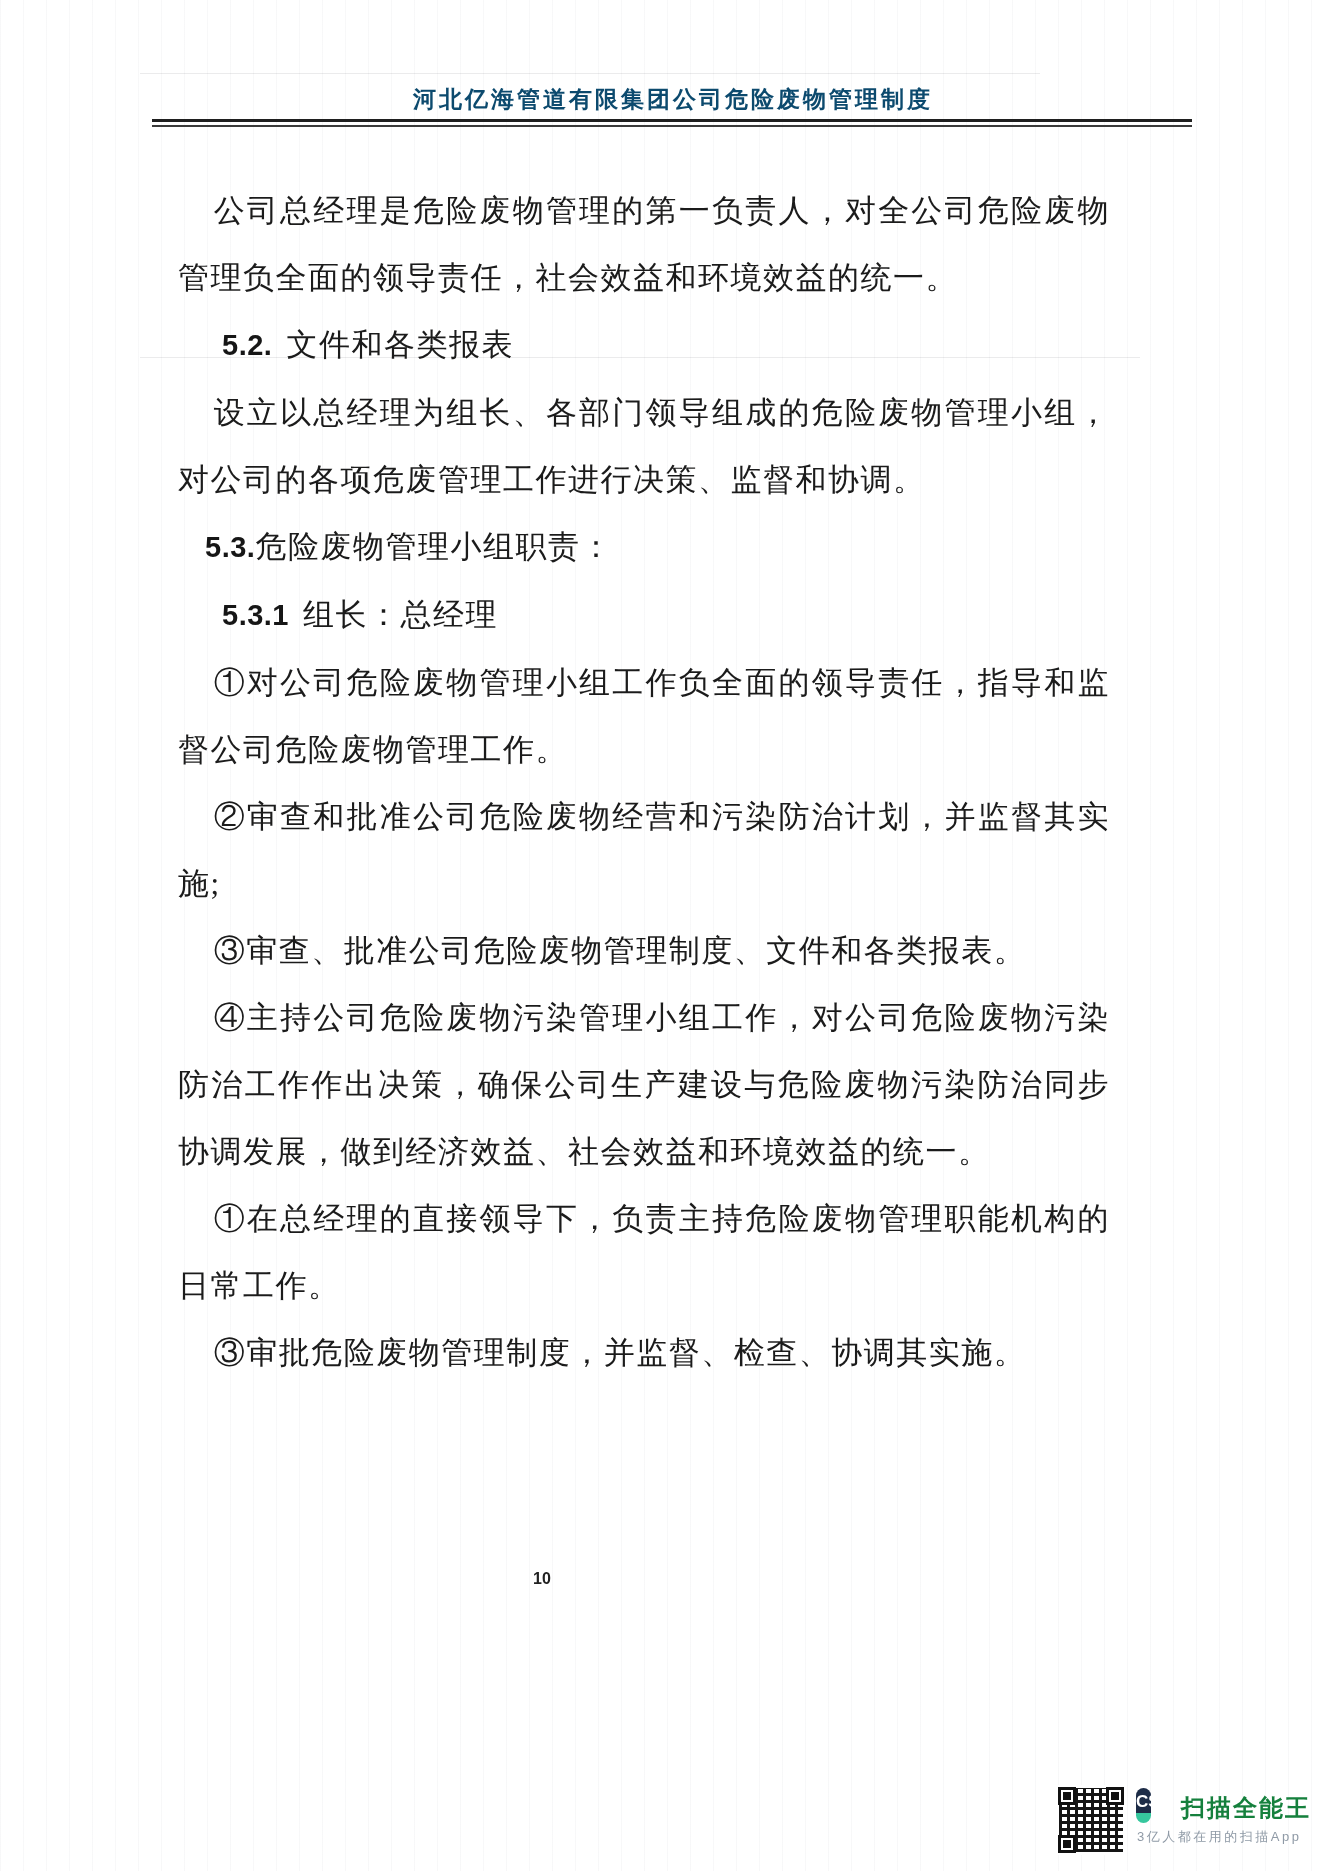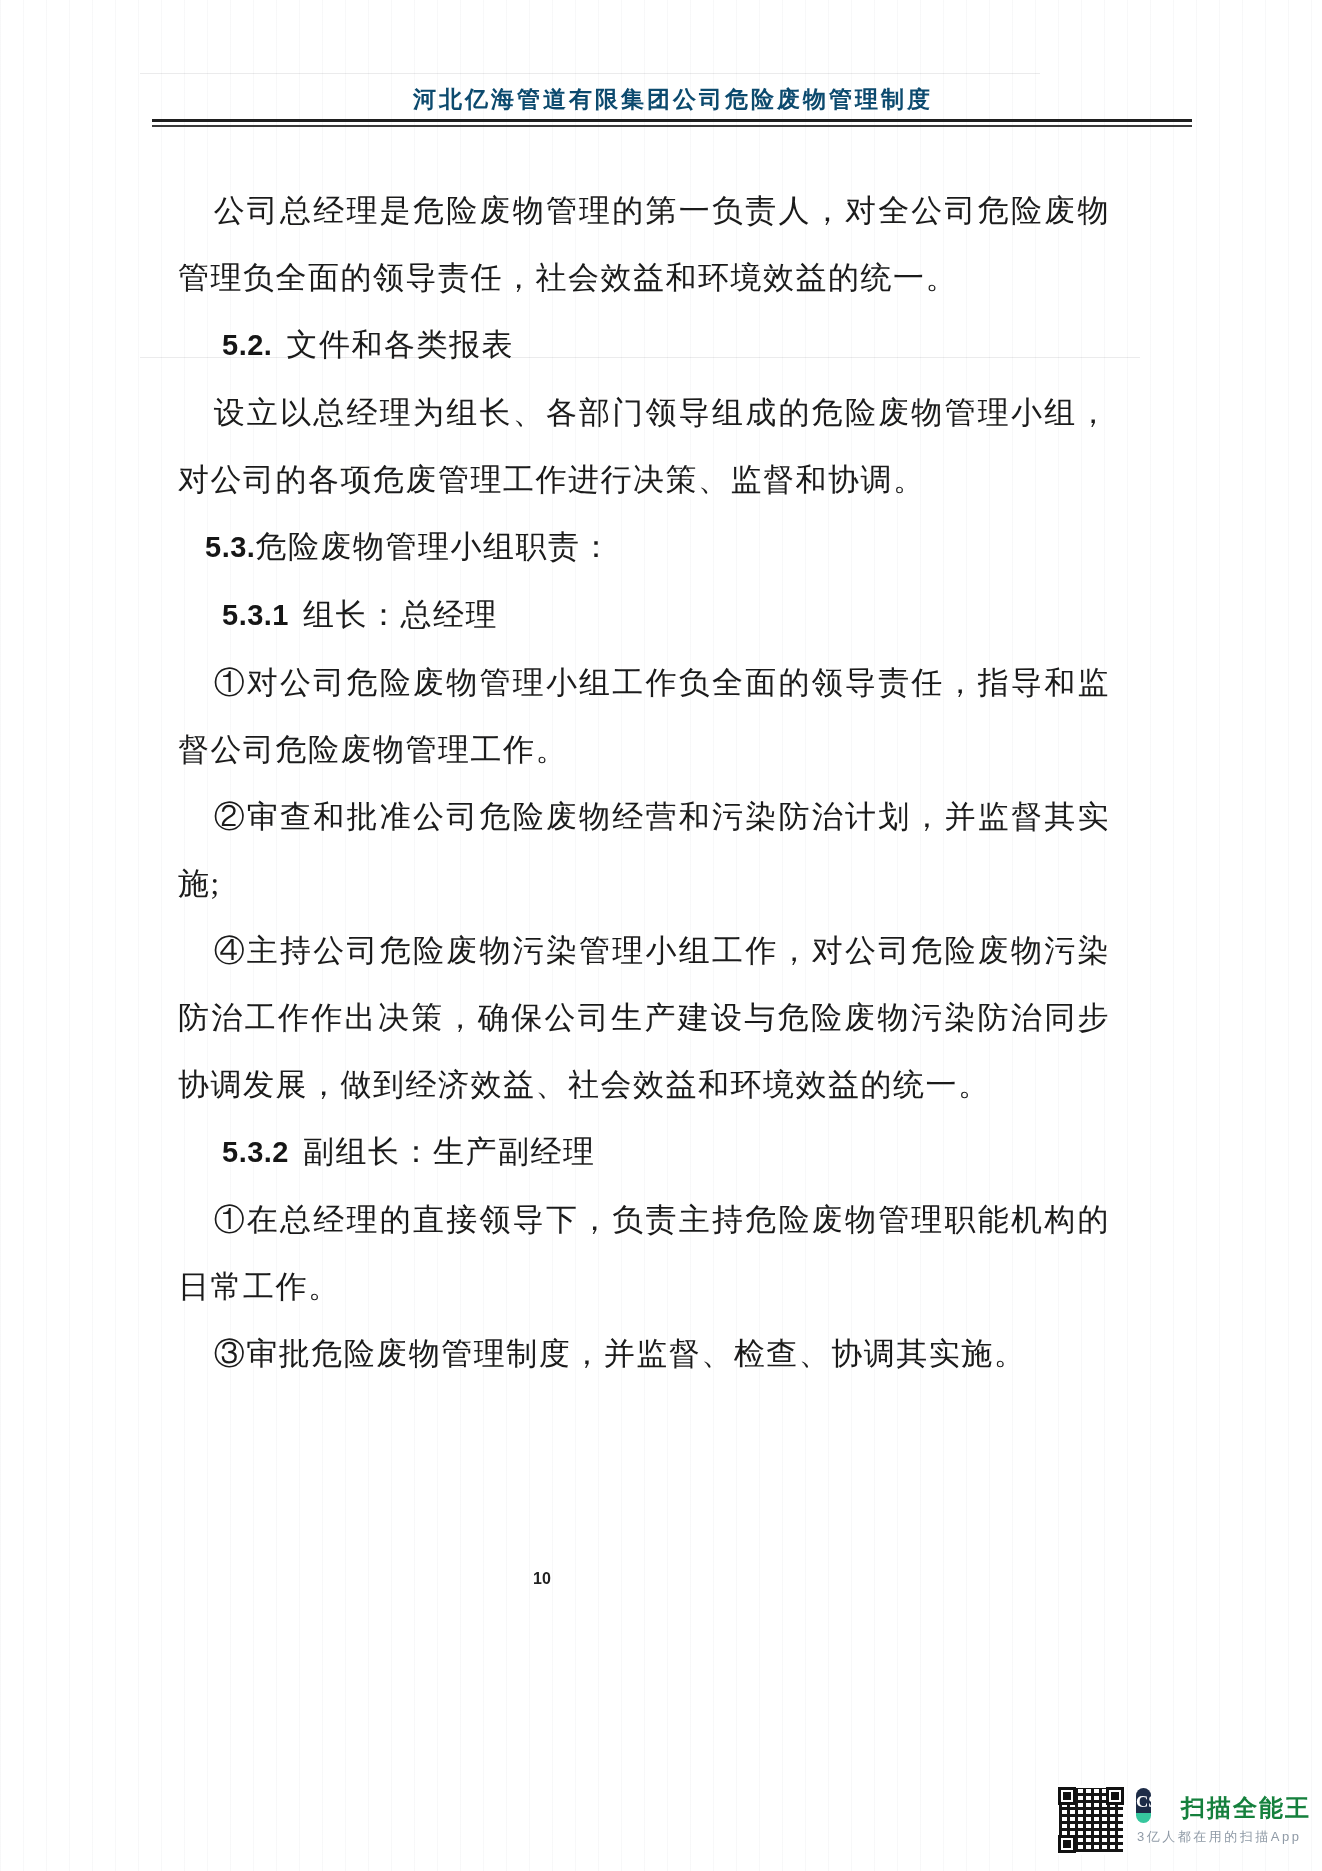--- a/index.html
+++ b/index.html
@@ -68,21 +68,21 @@
   }
   .finder{position:absolute;width:12px;height:12px;border:3px solid #111;background:#fff;}
   .finder::after{content:"";position:absolute;inset:2px;background:#111;}
   .finder.tl{left:2px;top:2px;}
   .finder.tr{right:2px;top:2px;}
   .finder.bl{left:2px;bottom:2px;}
 
   .cs-badge{
     position:absolute;left:86px;top:8px;width:15px;height:35px;border-radius:8px;
     background:linear-gradient(180deg,var(--navy,#1d2c47) 0 72%,var(--teal,#36c79e) 72% 100%);
-    color:#fff;font-family:Liberation Serif, serif;
+    color:#fff;font-family:Liberation Sans, sans-serif;
     font-weight:bold;font-size:17px;text-align:center;line-height:27px;
   }
   .cs-title{
     position:absolute;left:131px;top:12px;
     font-family:"Liberation Sans","DejaVu Sans",sans-serif;
     font-weight:bold;font-size:24px;color:#15803d;letter-spacing:2px;white-space:nowrap;
   }
   .cs-tagline{
     position:absolute;left:87px;top:48px;
     font-family:"Liberation Sans","DejaVu Sans",sans-serif;
@@ -100,22 +100,22 @@
 <div class="header-rule"></div>
 
 <div class="doc-body">
   <p class="para">公司总经理是危险废物管理的第一负责人，对全公司危险废物管理负全面的领导责任，社会效益和环境效益的统一。</p>
   <p class="heading h-lg"><span class="num gap">5.2.</span><span>文件和各类报表</span></p>
   <p class="para">设立以总经理为组长、各部门领导组成的危险废物管理小组，对公司的各项危废管理工作进行决策、监督和协调。</p>
   <p class="heading h-sm"><span class="num">5.3.</span><span>危险废物管理小组职责：</span></p>
   <p class="heading h-lg"><span class="num gap">5.3.1</span><span>组长：总经理</span></p>
   <p class="para">①对公司危险废物管理小组工作负全面的领导责任，指导和监督公司危险废物管理工作。</p>
   <p class="para">②审查和批准公司危险废物经营和污染防治计划，并监督其实施;</p>
+  <p class="para">③审查、批准公司危险废物管理制度、文件和各类报表。</p>
   <p class="para">④主持公司危险废物污染管理小组工作，对公司危险废物污染防治工作作出决策，确保公司生产建设与危险废物污染防治同步协调发展，做到经济效益、社会效益和环境效益的统一。</p>
-  <p class="heading h-lg"><span class="num gap">5.3.2</span><span>副组长：生产副经理</span></p>
   <p class="para">①在总经理的直接领导下，负责主持危险废物管理职能机构的日常工作。</p>
   <p class="para">③审批危险废物管理制度，并监督、检查、协调其实施。</p>
 </div>
 
 <div class="page-number">10</div>
 
 <div class="watermark">
   <div class="qr">
     <div class="qr-noise"></div>
     <div class="finder tl"></div>

